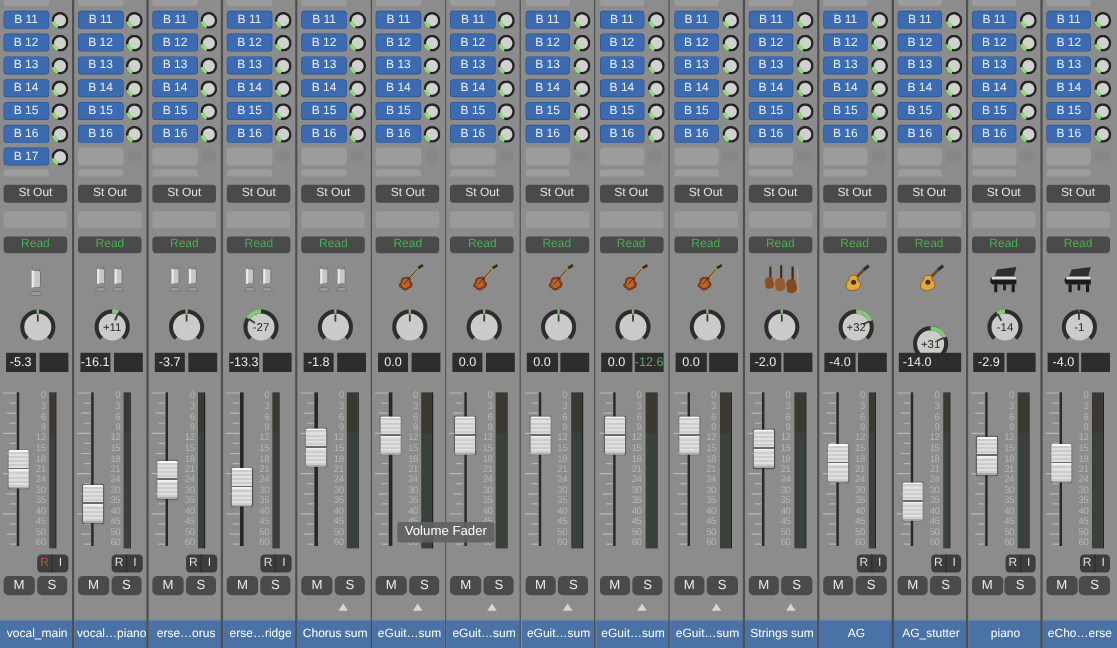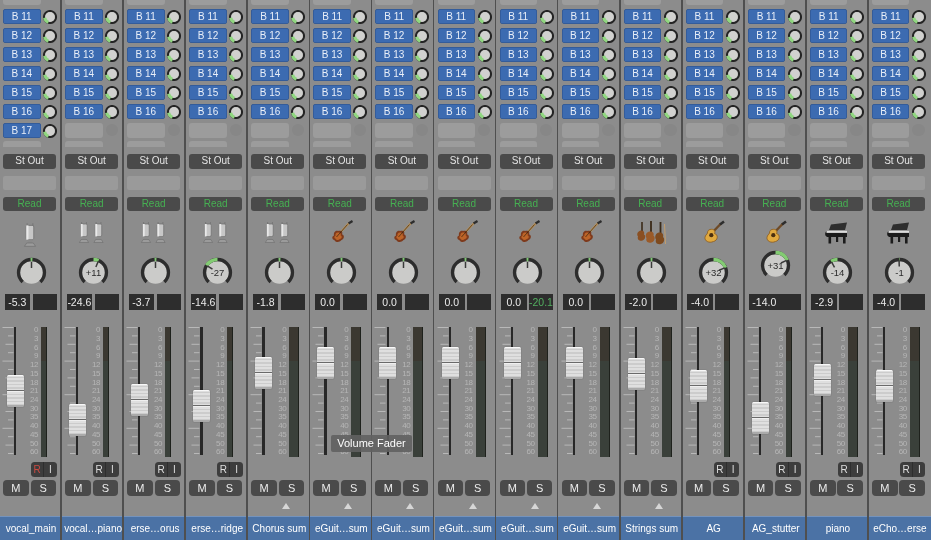--- a/index.html
+++ b/index.html
@@ -204,21 +204,21 @@
 <path d="M-4.6 22.5 L4.6 22.5 L2.8 19.5 L-2.8 19.5 Z" fill="#9b9b9b" stroke="#666" stroke-width="0.5"></path>
 </g>
       </svg></div>
     <div class="abs" style="left:15.5px;top:257px"><svg width="31" height="31" viewBox="0 0 31 31">
         <circle cx="15.5" cy="15.5" r="11.3" fill="#cbcbc9"></circle>
         <path d="M6.63 25.01 A13 13 0 1 1 24.37 25.01" fill="none" stroke="#2d2d2d" stroke-width="3.3"></path>
         <path d="M15.50 2.50 A13 13 0 0 1 20.62 3.55" fill="none" stroke="#83cc73" stroke-width="3.4"></path>
         <line x1="17.86" y1="9.99" x2="20.31" y2="4.29" stroke="#3a3a3a" stroke-width="1.5"></line>
         <text x="15.5" y="19" text-anchor="middle" font-size="9.5" font-family="Liberation Sans, sans-serif" fill="#2b2b2b">+11</text>
       </svg></div>
-    <div class="vbox" style="left:4.5px;top:294px;width:25.5px;height:16px;line-height:16.5px">-24.6</div>
+    <div class="vbox" style="left:4.5px;top:294px;width:25.5px;height:16px;line-height:16.5px">-16.1</div>
     <div class="vbox" style="left:32.5px;top:294px;width:24px;height:16px;line-height:16.5px"></div>
     <div class="abs" style="left:1px;top:326px"><svg width="13" height="130" viewBox="0 0 13 130">
         <line x1="1.5" y1="1.5" x2="12.5" y2="1.5" stroke="#b8b8b8" stroke-width="1"></line>
         <line x1="7.0" y1="9.9" x2="12.5" y2="9.9" stroke="#b8b8b8" stroke-width="1"></line>
         <line x1="4.5" y1="18.3" x2="12.5" y2="18.3" stroke="#b8b8b8" stroke-width="1"></line>
         <line x1="7.0" y1="26.7" x2="12.5" y2="26.7" stroke="#b8b8b8" stroke-width="1"></line>
         <line x1="1.5" y1="35.1" x2="12.5" y2="35.1" stroke="#b8b8b8" stroke-width="1"></line>
         <line x1="7.0" y1="43.5" x2="12.5" y2="43.5" stroke="#b8b8b8" stroke-width="1"></line>
         <line x1="4.5" y1="51.9" x2="12.5" y2="51.9" stroke="#b8b8b8" stroke-width="1"></line>
         <line x1="7.0" y1="60.3" x2="12.5" y2="60.3" stroke="#b8b8b8" stroke-width="1"></line>
@@ -407,21 +407,21 @@
 <path d="M-4.6 22.5 L4.6 22.5 L2.8 19.5 L-2.8 19.5 Z" fill="#9b9b9b" stroke="#666" stroke-width="0.5"></path>
 </g>
       </svg></div>
     <div class="abs" style="left:15.5px;top:257px"><svg width="31" height="31" viewBox="0 0 31 31">
         <circle cx="15.5" cy="15.5" r="11.3" fill="#cbcbc9"></circle>
         <path d="M6.63 25.01 A13 13 0 1 1 24.37 25.01" fill="none" stroke="#2d2d2d" stroke-width="3.3"></path>
         <path d="M15.50 2.50 A13 13 0 0 0 4.60 8.41" fill="none" stroke="#83cc73" stroke-width="3.4"></path>
         <line x1="10.47" y1="12.23" x2="5.27" y2="8.85" stroke="#3a3a3a" stroke-width="1.5"></line>
         <text x="15.5" y="19" text-anchor="middle" font-size="9.5" font-family="Liberation Sans, sans-serif" fill="#2b2b2b">-27</text>
       </svg></div>
-    <div class="vbox" style="left:4.5px;top:294px;width:25.5px;height:16px;line-height:16.5px">-14.6</div>
+    <div class="vbox" style="left:4.5px;top:294px;width:25.5px;height:16px;line-height:16.5px">-13.3</div>
     <div class="vbox" style="left:32.5px;top:294px;width:24px;height:16px;line-height:16.5px"></div>
     <div class="abs" style="left:1px;top:326px"><svg width="13" height="130" viewBox="0 0 13 130">
         <line x1="1.5" y1="1.5" x2="12.5" y2="1.5" stroke="#b8b8b8" stroke-width="1"></line>
         <line x1="7.0" y1="9.9" x2="12.5" y2="9.9" stroke="#b8b8b8" stroke-width="1"></line>
         <line x1="4.5" y1="18.3" x2="12.5" y2="18.3" stroke="#b8b8b8" stroke-width="1"></line>
         <line x1="7.0" y1="26.7" x2="12.5" y2="26.7" stroke="#b8b8b8" stroke-width="1"></line>
         <line x1="1.5" y1="35.1" x2="12.5" y2="35.1" stroke="#b8b8b8" stroke-width="1"></line>
         <line x1="7.0" y1="43.5" x2="12.5" y2="43.5" stroke="#b8b8b8" stroke-width="1"></line>
         <line x1="4.5" y1="51.9" x2="12.5" y2="51.9" stroke="#b8b8b8" stroke-width="1"></line>
         <line x1="7.0" y1="60.3" x2="12.5" y2="60.3" stroke="#b8b8b8" stroke-width="1"></line>
@@ -857,21 +857,21 @@
 <path d="M12.8 12.6 C14.8 12.2 16.4 13.4 15.6 15.4 C17.6 16.2 16.8 18.6 14.8 19 C13.6 20.6 11.2 20.3 10.6 18.7 C9 18.4 8.9 16.3 10.5 15.8 C10 13.9 11.4 12.5 12.8 12.6 Z" fill="#bd6428"></path>
 <line x1="11.5" y1="17" x2="22.5" y2="4.5" stroke="#33220e" stroke-width="0.7"></line>
 </svg></div>
     <div class="abs" style="left:15.5px;top:257px"><svg width="31" height="31" viewBox="0 0 31 31">
         <circle cx="15.5" cy="15.5" r="11.3" fill="#cbcbc9"></circle>
         <path d="M6.63 25.01 A13 13 0 1 1 24.37 25.01" fill="none" stroke="#2d2d2d" stroke-width="3.3"></path>
         <path d="M14.59 2.53 A13 13 0 0 1 16.41 2.53" fill="none" stroke="#7fc873" stroke-width="3.4"></path>
         <line x1="15.5" y1="5" x2="15.5" y2="11" stroke="#3a3a3a" stroke-width="1.5"></line>
       </svg></div>
     <div class="vbox" style="left:4.5px;top:294px;width:25.5px;height:16px;line-height:16.5px">0.0</div>
-    <div class="vbox" style="left:32.5px;top:294px;width:24px;height:16px;line-height:16.5px;color:#53ae60">-20.1</div>
+    <div class="vbox" style="left:32.5px;top:294px;width:24px;height:16px;line-height:16.5px;color:#53ae60">-12.6</div>
     <div class="abs" style="left:1px;top:326px"><svg width="13" height="130" viewBox="0 0 13 130">
         <line x1="1.5" y1="1.5" x2="12.5" y2="1.5" stroke="#b8b8b8" stroke-width="1"></line>
         <line x1="7.0" y1="9.9" x2="12.5" y2="9.9" stroke="#b8b8b8" stroke-width="1"></line>
         <line x1="4.5" y1="18.3" x2="12.5" y2="18.3" stroke="#b8b8b8" stroke-width="1"></line>
         <line x1="7.0" y1="26.7" x2="12.5" y2="26.7" stroke="#b8b8b8" stroke-width="1"></line>
         <line x1="1.5" y1="35.1" x2="12.5" y2="35.1" stroke="#b8b8b8" stroke-width="1"></line>
         <line x1="7.0" y1="43.5" x2="12.5" y2="43.5" stroke="#b8b8b8" stroke-width="1"></line>
         <line x1="4.5" y1="51.9" x2="12.5" y2="51.9" stroke="#b8b8b8" stroke-width="1"></line>
         <line x1="7.0" y1="60.3" x2="12.5" y2="60.3" stroke="#b8b8b8" stroke-width="1"></line>
         <line x1="1.5" y1="68.7" x2="12.5" y2="68.7" stroke="#b8b8b8" stroke-width="1"></line>
@@ -1204,21 +1204,21 @@
     <div class="stub" style="top:140.5px;height:6.7px;border-radius:3px 3px 0 0"></div>
     <div class="gbtn" style="top:154px;height:14.5px;line-height:14.5px">St Out</div>
     <div class="slot" style="top:176px"></div>
     <div class="gbtn" style="top:197px;height:14px;line-height:14px;color:#46b152">Read</div>
     <div class="icon" style="left:15.0px;top:220px"><svg width="30" height="27" viewBox="0 0 30 27">
 <line x1="11.5" y1="15.5" x2="23" y2="3.5" stroke="#6e4a26" stroke-width="2.4"></line>
 <line x1="22" y1="4.5" x2="26" y2="1.5" stroke="#2d2d2d" stroke-width="2.6"></line>
 <path d="M12 9.5 C15.5 8.5 18 11 16.5 13.5 C20.5 14.5 20 20.5 15.5 21.5 C11 23.5 6.5 21 7 17.5 C7.2 15 9 14.5 9.5 13 C9.5 11 10.5 9.8 12 9.5 Z" fill="#e0a93f" stroke="#8a5a1e" stroke-width="0.8"></path>
 <circle cx="13.3" cy="15.2" r="2.1" fill="#4a2f10"></circle>
 </svg></div>
-    <div class="abs" style="left:15.5px;top:250px"><svg width="31" height="31" viewBox="0 0 31 31">
+    <div class="abs" style="left:15.5px;top:271px"><svg width="31" height="31" viewBox="0 0 31 31">
         <circle cx="15.5" cy="15.5" r="11.3" fill="#cbcbc9"></circle>
         <path d="M6.63 25.01 A13 13 0 1 1 24.37 25.01" fill="none" stroke="#2d2d2d" stroke-width="3.3"></path>
         <path d="M15.50 2.50 A13 13 0 0 1 27.32 10.09" fill="none" stroke="#83cc73" stroke-width="3.4"></path>
         <line x1="20.96" y1="13.00" x2="26.59" y2="10.42" stroke="#3a3a3a" stroke-width="1.5"></line>
         <text x="15.5" y="19" text-anchor="middle" font-size="9.5" font-family="Liberation Sans, sans-serif" fill="#2b2b2b">+31</text>
       </svg></div>
     <div class="vbox" style="left:4.5px;top:294px;width:30px;height:16px;line-height:16.5px">-14.0</div>
     <div class="vbox" style="left:32.5px;top:294px;width:24px;height:16px;line-height:16.5px"></div>
     <div class="abs" style="left:1px;top:326px"><svg width="13" height="130" viewBox="0 0 13 130">
         <line x1="1.5" y1="1.5" x2="12.5" y2="1.5" stroke="#b8b8b8" stroke-width="1"></line>

